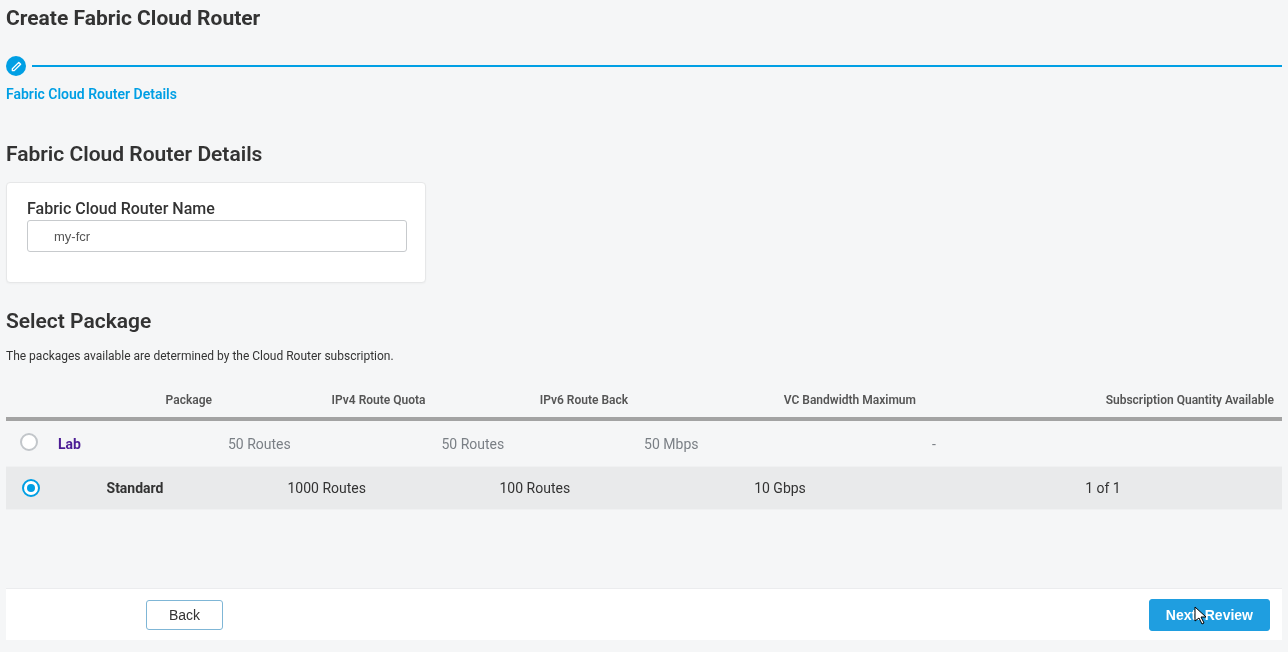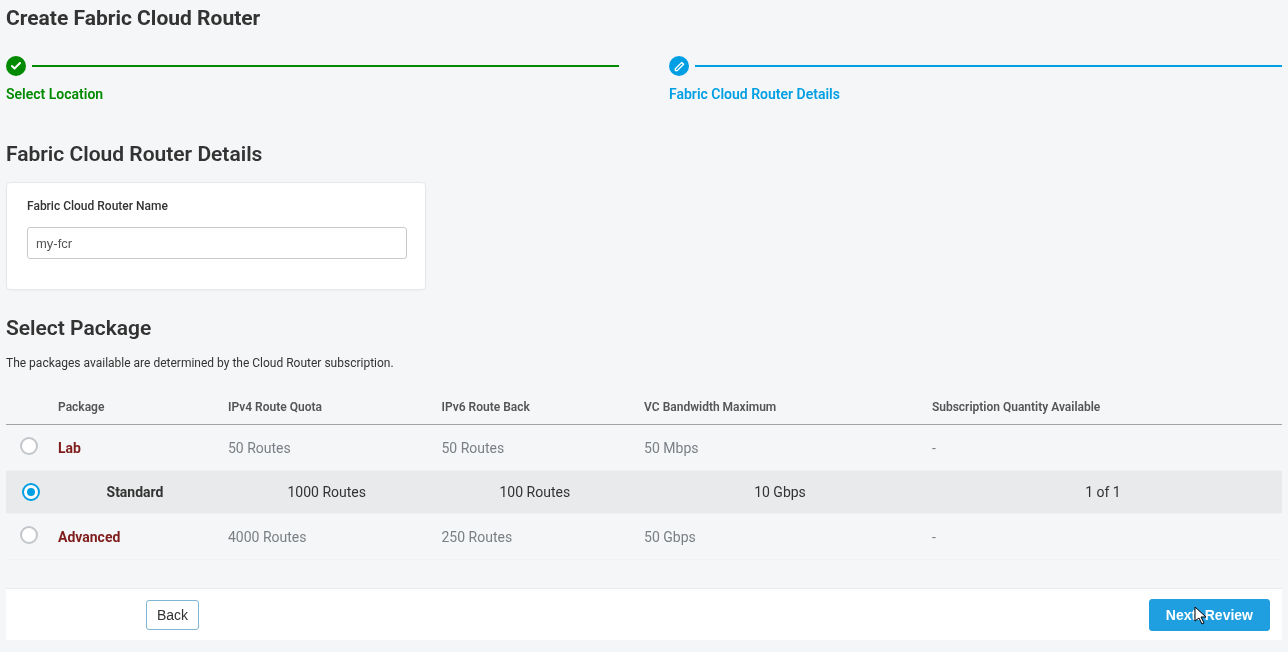--- a/index.html
+++ b/index.html
@@ -88,76 +88,76 @@
   .card {
     background: #fff;
     border: 1px solid #e6e7e8;
     border-radius: 4px;
     padding: 16px 20px 30px 20px;
     width: 420px;
     box-shadow: 0 1px 2px rgba(0,0,0,0.03);
     margin-bottom: 26px;
   }
   .field-label {
-    font-size: 12px;
+    font-size: 16px;
     font-weight: 500;
     color: #333;
-    margin-bottom: 14px;
+    margin-bottom: 2px;
   }
   .field-help {
     font-size: 12px;
     color: #8a8f95;
     margin-bottom: 14px;
   }
   .text-input {
     width: 380px;
     height: 32px;
     border: 1px solid #c7cacd;
     border-radius: 3px;
-    padding: 0 8px;
+    padding: 0 26px;
     font-size: 13px;
     color: #555;
     outline: none;
   }
   .section-desc {
     font-size: 12px;
     color: #333;
     margin-bottom: 20px;
   }
   .table-wrap {
     background: transparent;
   }
   .pkg-table {
     width: 100%;
     border-collapse: collapse;
   }
   .pkg-table th {
-    text-align: left;
+    text-align: right;
     font-size: 12px;
     font-weight: 600;
     color: #555;
     padding: 10px 8px;
-    border-bottom: 1px solid #a3a3a3;
+    border-bottom: 4px solid #a3a3a3;
   }
   .pkg-table td {
     font-size: 14px;
     color: #7a7f85;
     padding: 12px 8px;
     border-bottom: 1px solid #f0f1f2;
   }
   .pkg-table tr.selected {
     background: #e9eaeb;
     text-align: center;
   }
   .pkg-table tr.selected td {
     color: #333;
   }
   .pkg-table td.pkg-name {
     font-weight: 700;
-    color: #7f1d1d;
+    color: #4c1d95;
   }
   .pkg-table tr.selected td.pkg-name {
     color: #333;
   }
   .radio-col {
     width: 44px;
     padding-left: 14px !important;
   }
   .pkg-col {
     width: 170px;
@@ -193,21 +193,21 @@
     display: flex;
     align-items: center;
     justify-content: space-between;
     padding: 0 12px 0 140px;
   }
   .btn-secondary {
     background: #fff;
     border: 1px solid #7fb6d6;
     color: #333;
     font-size: 14px;
-    padding: 6px 10px;
+    padding: 6px 22px;
     border-radius: 3px;
     cursor: pointer;
   }
   .btn-primary {
     background: #1f9ee0;
     border: 1px solid #1f9ee0;
     color: #fff;
     font-size: 14px;
     font-weight: 600;
     padding: 7px 16px;
@@ -221,31 +221,20 @@
     pointer-events: none;
   }
 </style>
 </head>
 <body>
 
 <div class="page">
   <h1 class="page-title">Create Fabric Cloud Router</h1>
 
   <div class="stepper">
-    <div class="step completed">
-      <div class="step-header">
-        <span class="step-icon">
-          <svg width="12" height="12" viewBox="0 0 24 24" fill="none" stroke="#fff" stroke-width="4" stroke-linecap="round" stroke-linejoin="round">
-              <polyline points="20 6 9 17 4 12"></polyline>
-            </svg>
-        </span>
-        <span class="step-line"></span>
-      </div>
-      <div class="step-label">Select Location</div>
-    </div>
 
     <div class="step current">
       <div class="step-header">
         <span class="step-icon">
           <svg width="11" height="11" viewBox="0 0 24 24" fill="none" stroke="#fff" stroke-width="3" stroke-linecap="round" stroke-linejoin="round">
               <path d="M17 3l4 4L7 21H3v-4L17 3z"></path>
             </svg>
         </span>
         <span class="step-line"></span>
       </div>
@@ -286,28 +275,20 @@
           <td>-</td>
         </tr>
         <tr class="selected">
           <td class="radio-col"><span class="radio checked"></span></td>
           <td class="pkg-name">Standard</td>
           <td>1000 Routes</td>
           <td>100 Routes</td>
           <td>10 Gbps</td>
           <td>1 of 1</td>
         </tr>
-        <tr>
-          <td class="radio-col"><span class="radio"></span></td>
-          <td class="pkg-name">Advanced</td>
-          <td>4000 Routes</td>
-          <td>250 Routes</td>
-          <td>50 Gbps</td>
-          <td>-</td>
-        </tr>
       </tbody>
     </table>
   </div>
 </div>
 
 <div class="footer">
   <button class="btn-secondary">Back</button>
   <button class="btn-primary">Next: Review</button>
 </div>
 

